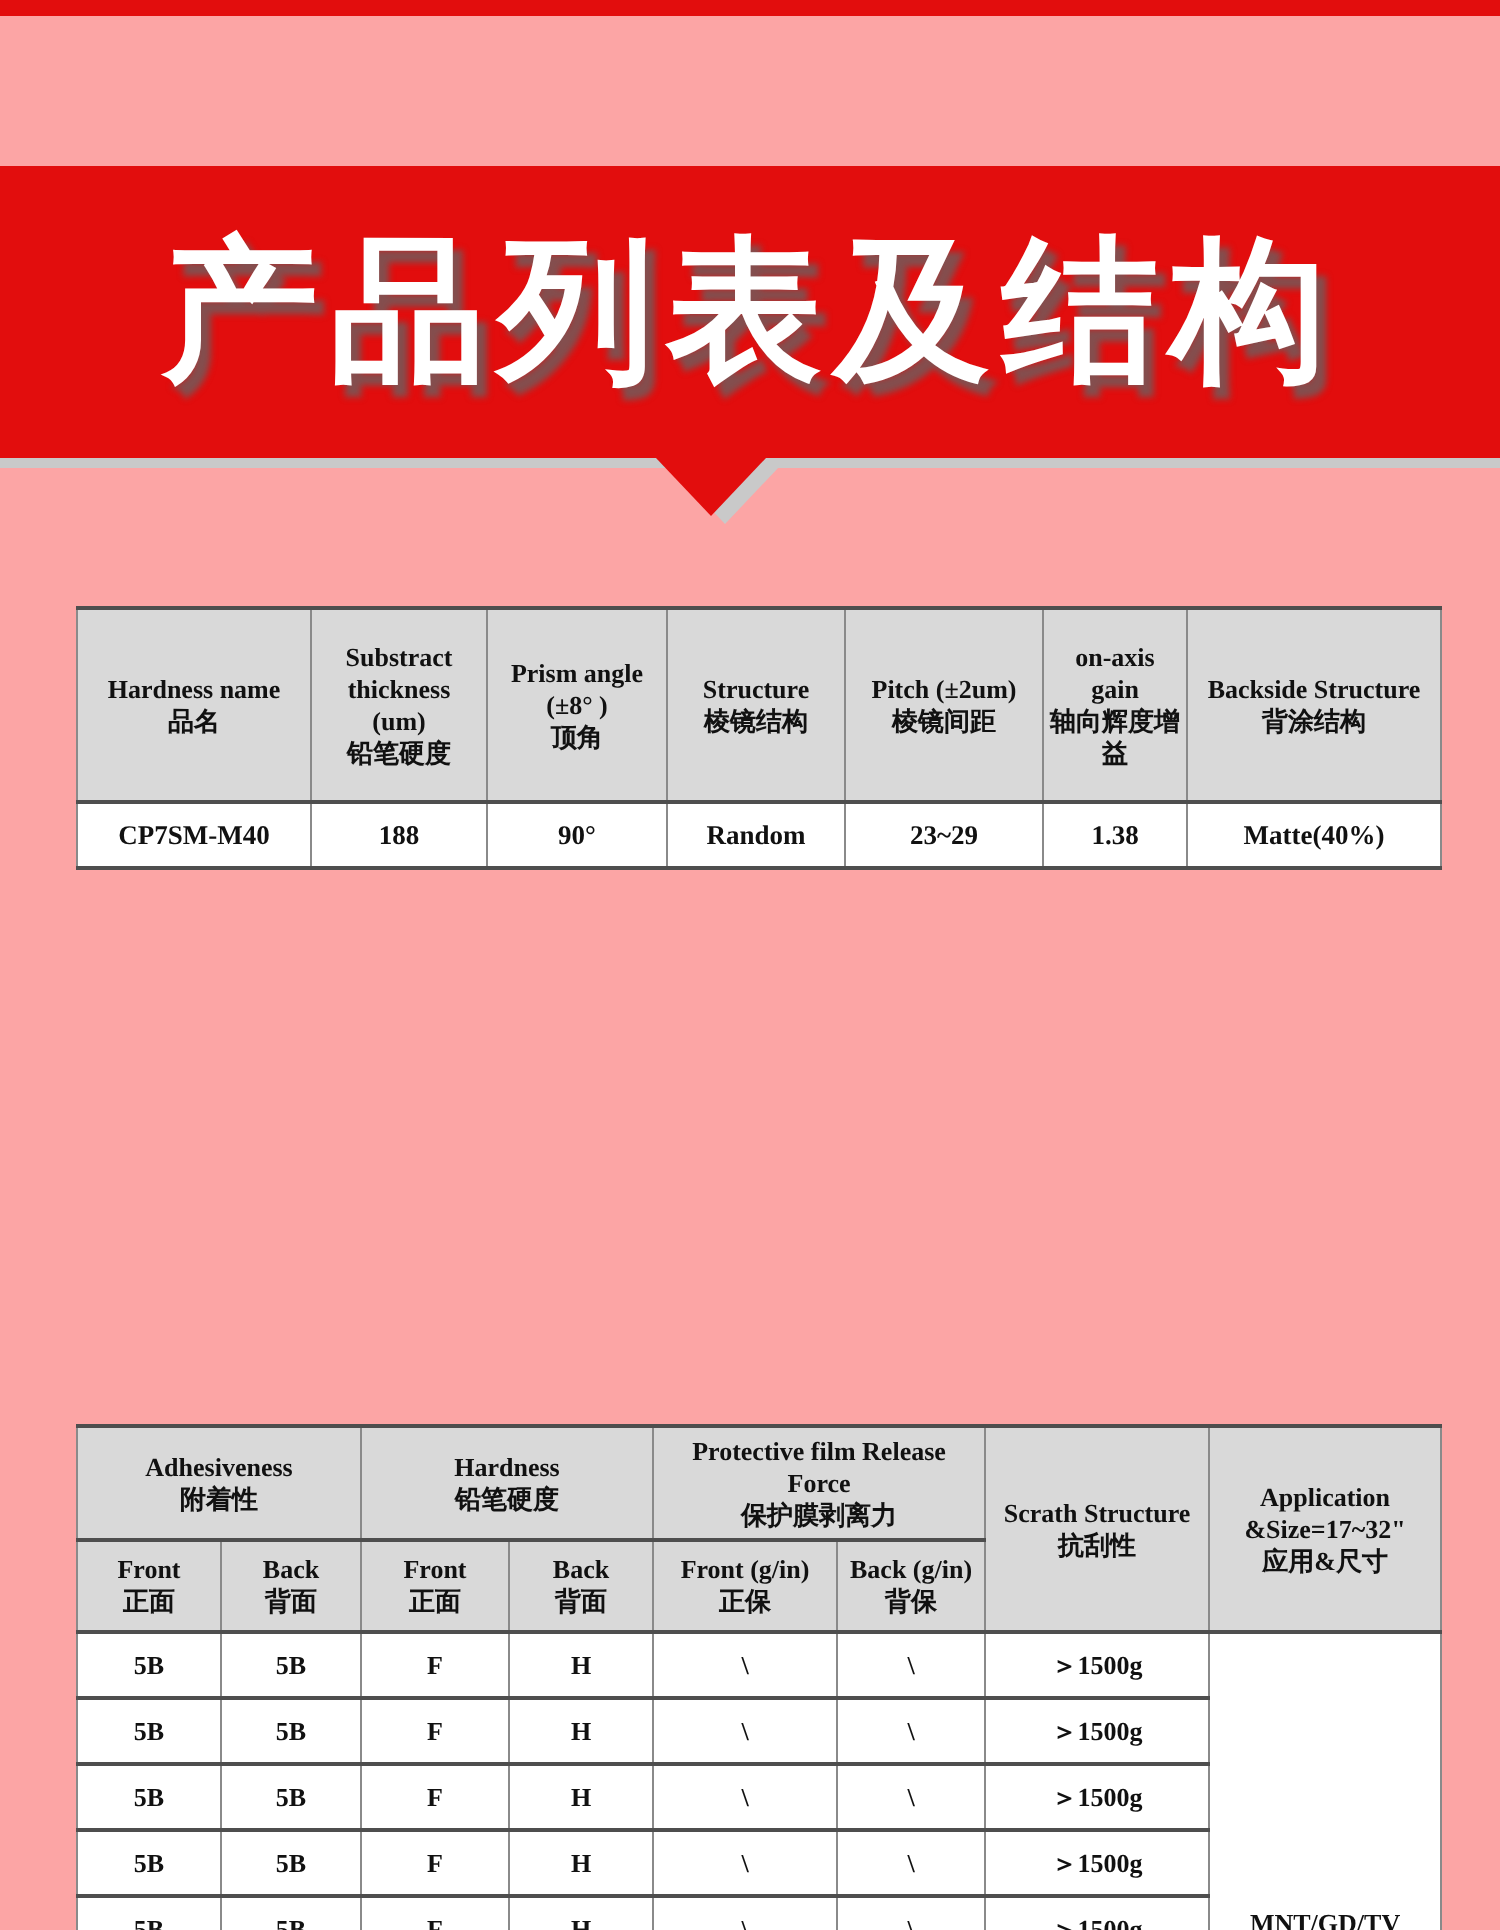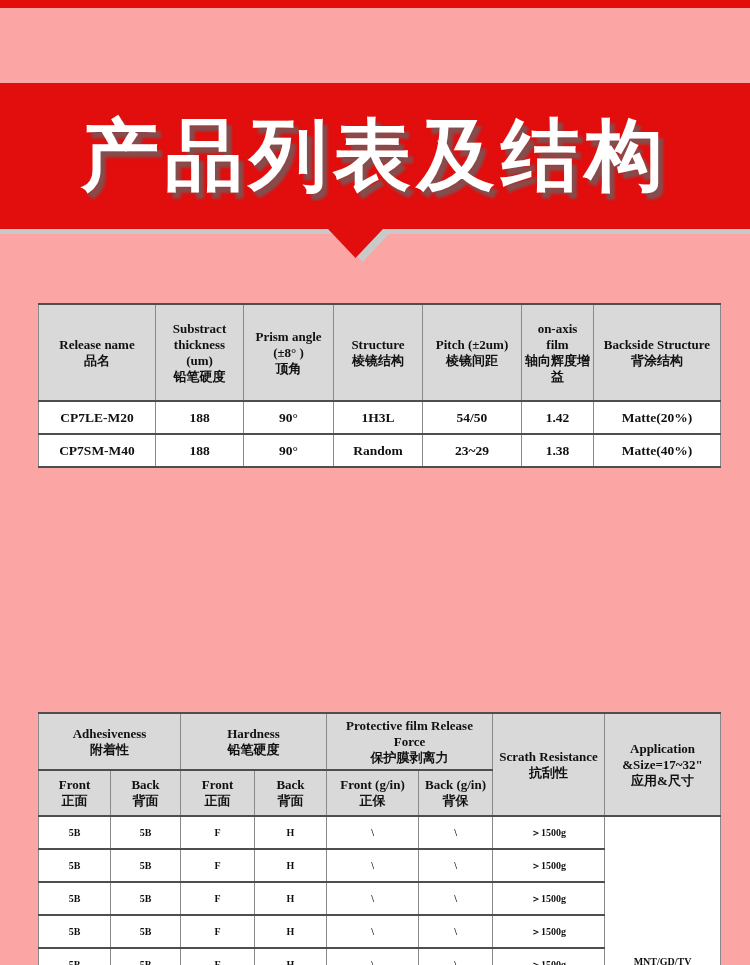--- a/index.html
+++ b/index.html
@@ -28,21 +28,21 @@
     text-align:center; vertical-align:middle;
     font-weight:bold; color:#111111; font-size:13px; line-height:16px;
     padding:2px 3px; overflow:hidden;
   }
   th { background:#d9d9d9; }
   td { background:#ffffff; }
   .t1-head th { height:97px; }
   .t1 td { height:33px; font-size:13.5px; }
   .t2-group th { height:57px; }
   .t2-sub th { height:46px;margin-left:40px; }
-  .t2 td { height:33px; font-size:10px; }
+  .t2 td { height:33px; font-size:13px; }
   .en { display:block; }
   .zh { display:block; }
   .app-cell { vertical-align:bottom; padding-bottom:10px; }
 </style>
 </head>
 <body>
 
 <div class="page">
 
   <div class="top-bar"></div>
@@ -62,59 +62,50 @@
           <col style="width:88px">
           <col style="width:90px">
         <col style="width:89px">
           <col style="width:99px">
           <col style="width:72px">
         <col style="width:127px">
       </colgroup>
       <thead>
         <tr class="t1-head">
           <th>
-            <span class="en">Release name</span>
+            <span class="en">Hardness name</span>
             <span class="zh">品名</span>
           </th>
           <th>
             <span class="en">Substract thickness (um)</span>
             <span class="zh">铅笔硬度</span>
           </th>
           <th>
             <span class="en">Prism angle (±8° )</span>
             <span class="zh">顶角</span>
           </th>
           <th>
             <span class="en">Structure</span>
             <span class="zh">棱镜结构</span>
           </th>
           <th>
             <span class="en">Pitch (±2um)</span>
             <span class="zh">棱镜间距</span>
           </th>
           <th>
-            <span class="en">on-axis film</span>
+            <span class="en">on-axis gain</span>
             <span class="zh">轴向辉度增益</span>
           </th>
           <th>
             <span class="en">Backside Structure</span>
             <span class="zh">背涂结构</span>
           </th>
         </tr>
       </thead>
       <tbody class="t1">
-        <tr>
-          <td>CP7LE-M20</td>
-          <td>188</td>
-          <td>90°</td>
-          <td>1H3L</td>
-          <td>54/50</td>
-          <td>1.42</td>
-          <td>Matte(20%)</td>
-        </tr>
         <tr>
           <td>CP7SM-M40</td>
           <td>188</td>
           <td>90°</td>
           <td>Random</td>
           <td>23~29</td>
           <td>1.38</td>
           <td>Matte(40%)</td>
         </tr>
       </tbody>
@@ -141,21 +132,21 @@
           </th>
           <th colspan="2">
             <span class="en">Hardness</span>
             <span class="zh">铅笔硬度</span>
           </th>
           <th colspan="2">
             <span class="en">Protective film Release Force</span>
             <span class="zh">保护膜剥离力</span>
           </th>
           <th rowspan="2">
-            <span class="en">Scrath Resistance</span>
+            <span class="en">Scrath Structure</span>
             <span class="zh">抗刮性</span>
           </th>
           <th rowspan="2">
             <span class="en">Application &amp;Size=17~32"</span>
             <span class="zh">应用&amp;尺寸</span>
           </th>
         </tr>
         <tr class="t2-sub">
           <th>
             <span class="en">Front</span>

